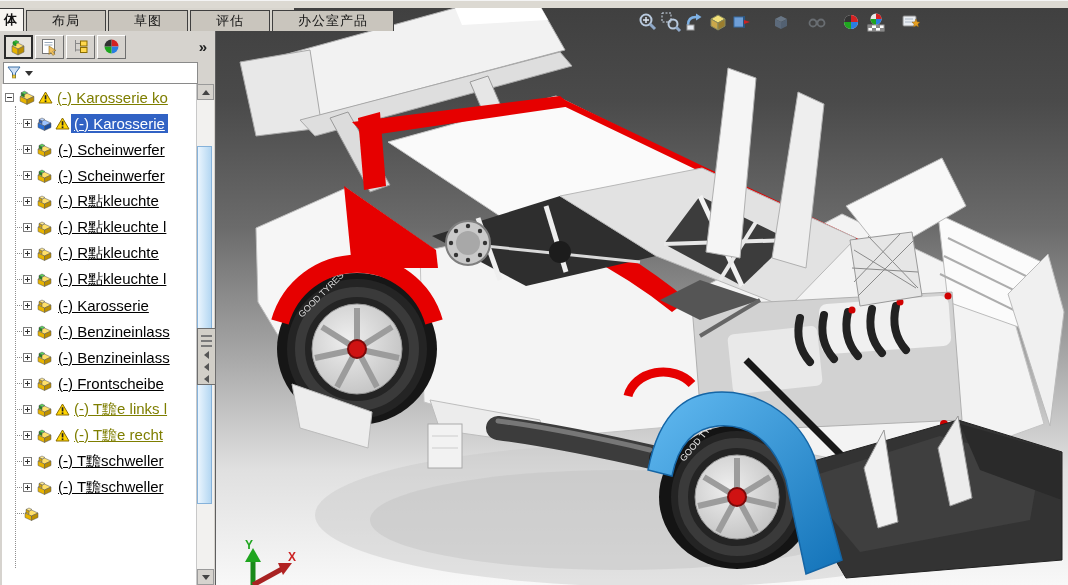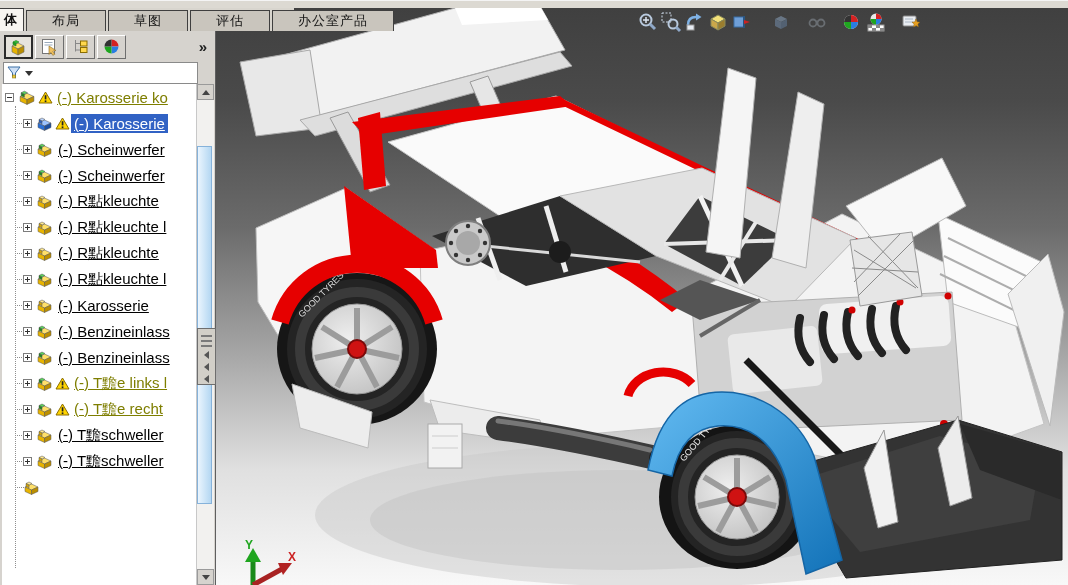--- a/index.html
+++ b/index.html
@@ -628,20 +628,39 @@
                 <rect x="0.5" y="0.5" width="8" height="8" fill="#fff" stroke="#7c7c7c"></rect>
                 <line x1="2" y1="4.5" x2="7" y2="4.5" stroke="#333"></line>
                 <line x1="4.5" y1="2" x2="4.5" y2="7" stroke="#333"></line>
               </svg>
             </span>
             <span class="picon">
               <svg width="17" height="15" viewBox="0 0 17 15">
     <polygon points="2,7 8.5,4 15,7 8.5,10" fill="#ffe06a" stroke="#555" stroke-width=".5"></polygon>
     <polygon points="2,7 8.5,10 8.5,14.5 2,11.5" fill="#e8b400" stroke="#555" stroke-width=".5"></polygon>
     <polygon points="8.5,10 15,7 15,11.5 8.5,14.5" fill="#bb8f00" stroke="#555" stroke-width=".5"></polygon>
+    <polygon points="3,3.5 6,2 9,3.5 6,5" fill="#ffe991" stroke="#555" stroke-width=".5"></polygon>
+    <polygon points="3,3.5 6,5 6,7.8 3,6.3" fill="#d8a800" stroke="#555" stroke-width=".5"></polygon>
+  </svg>
+            </span>
+            <span class="tlabel">(-) Frontscheibe</span>
+          </div>
+          <div class="trow lvl1">
+            <span class="exp">
+              <svg width="9" height="9" viewBox="0 0 9 9">
+                <rect x="0.5" y="0.5" width="8" height="8" fill="#fff" stroke="#7c7c7c"></rect>
+                <line x1="2" y1="4.5" x2="7" y2="4.5" stroke="#333"></line>
+                <line x1="4.5" y1="2" x2="4.5" y2="7" stroke="#333"></line>
+              </svg>
+            </span>
+            <span class="picon">
+              <svg width="17" height="15" viewBox="0 0 17 15">
+    <polygon points="2,7 8.5,4 15,7 8.5,10" fill="#ffe06a" stroke="#555" stroke-width=".5"></polygon>
+    <polygon points="2,7 8.5,10 8.5,14.5 2,11.5" fill="#e8b400" stroke="#555" stroke-width=".5"></polygon>
+    <polygon points="8.5,10 15,7 15,11.5 8.5,14.5" fill="#bb8f00" stroke="#555" stroke-width=".5"></polygon>
     <polygon points="3,3.5 6,2 9,3.5 6,5" fill="#5ad65a" stroke="#555" stroke-width=".5"></polygon>
     <polygon points="3,3.5 6,5 6,7.8 3,6.3" fill="#1c8a1c" stroke="#555" stroke-width=".5"></polygon>
   </svg>
             </span>
             <span class="wicon">
               <svg width="15" height="13" viewBox="0 0 15 13">
                 <polygon points="7.5,1 14,12 1,12" fill="#ffd400" stroke="#8a6d00"></polygon>
                 <rect x="6.7" y="4.2" width="1.7" height="4.2" fill="#222"></rect>
                 <rect x="6.7" y="9.4" width="1.7" height="1.7" fill="#222"></rect>
               </svg>

